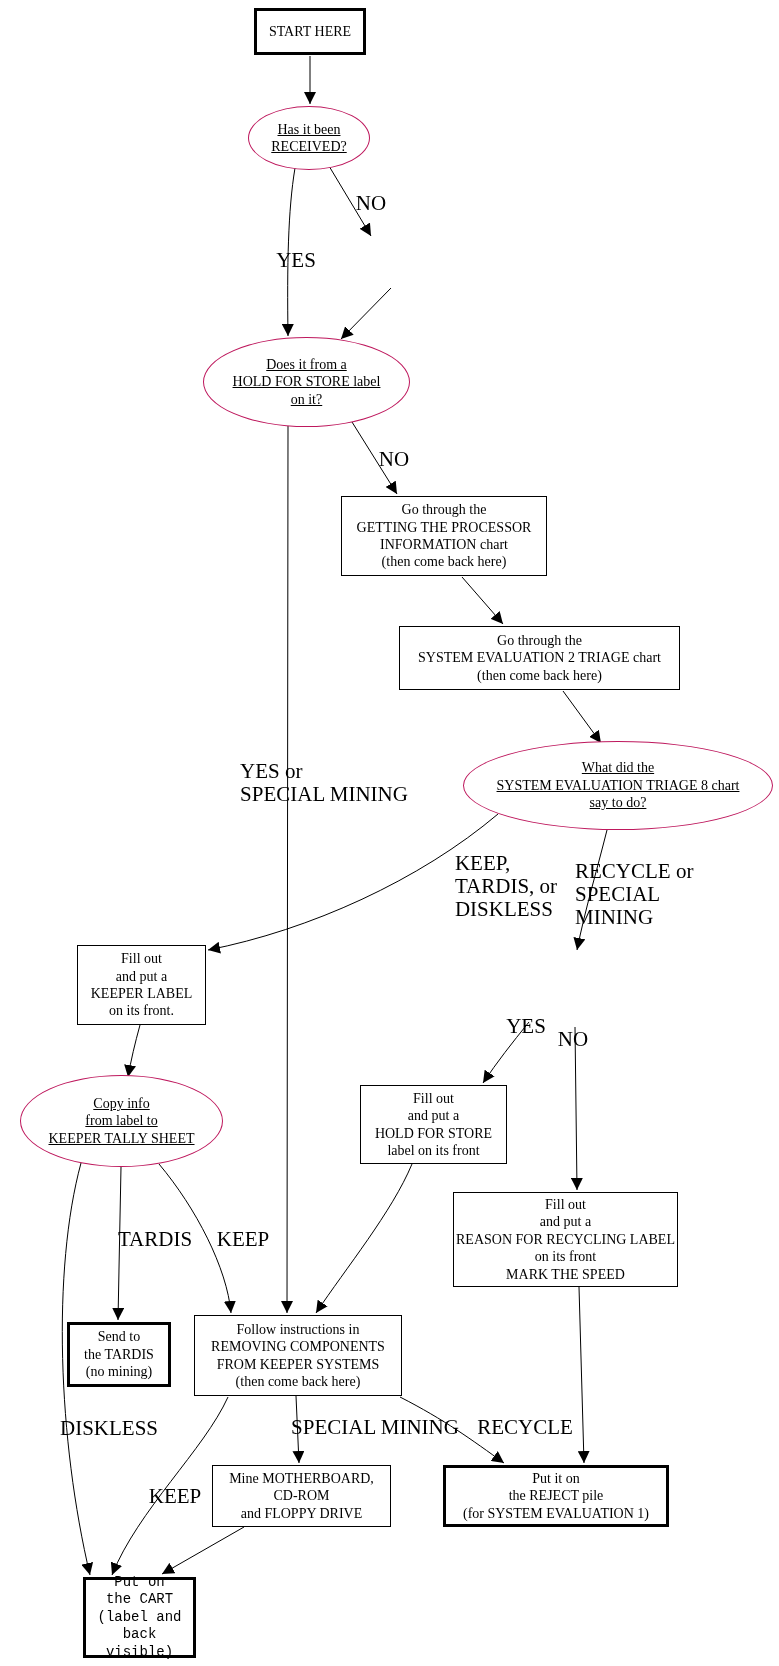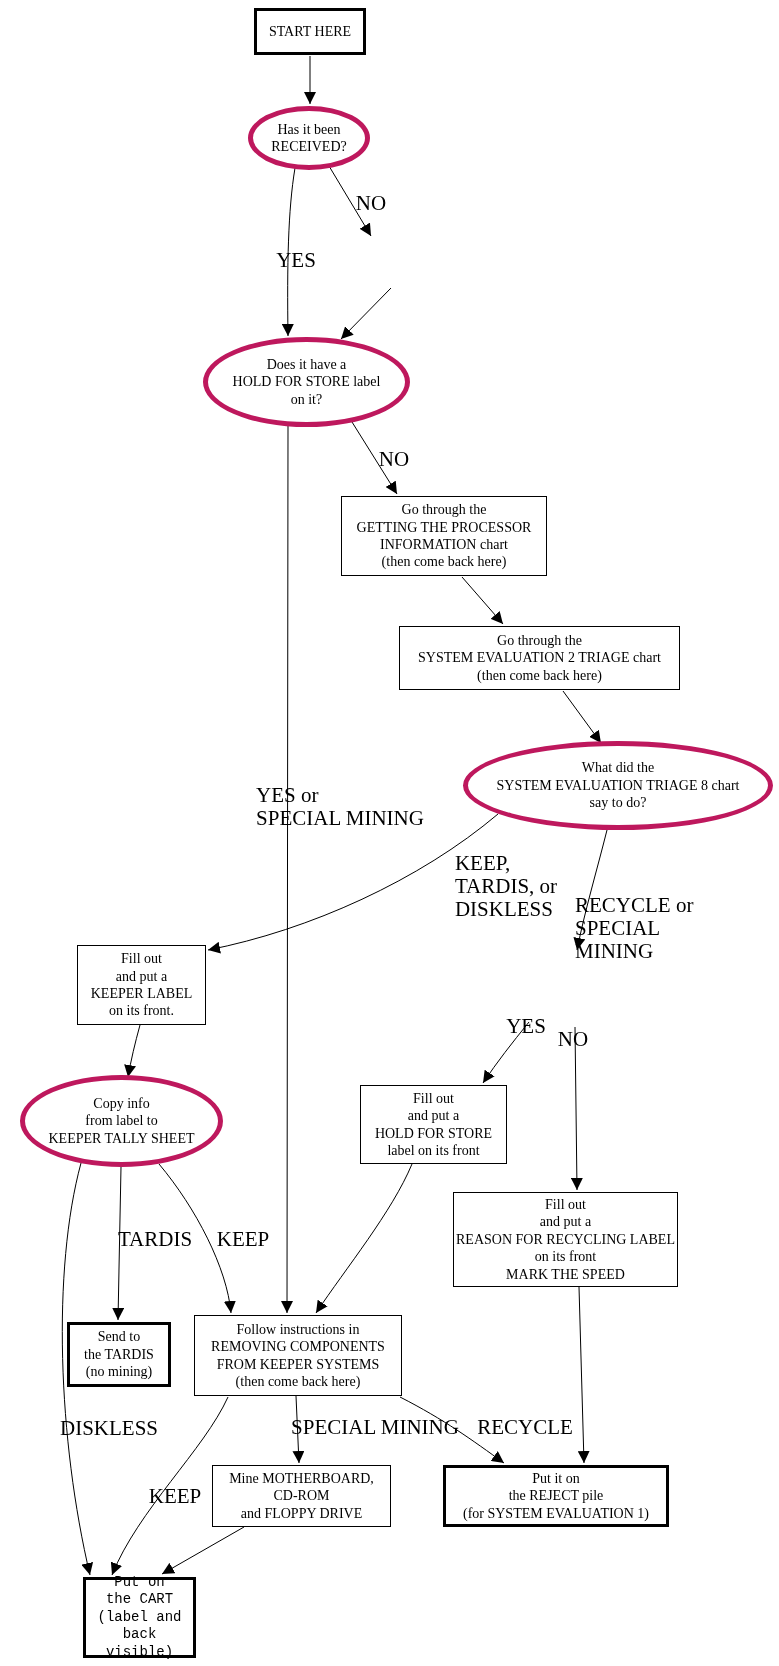--- a/index.html
+++ b/index.html
@@ -24,21 +24,21 @@
     align-items: center;
     justify-content: center;
     text-align: center;
     white-space: pre-line;
     font-size: 14px;
     line-height: 1.24;
     background: #ffffff;
   }
   .box      { border: 1px solid #000; }
   .box-bold { border: 3px solid #000; }
-  .ellipse  { border: 5px solid #be185d; border-radius: 50%; }
+  .ellipse  { border: 1px solid #be185d; border-radius: 50%; text-decoration: underline; }
   .edge-label {
     position: absolute;
     transform: translateX(-50%);
     white-space: pre-line;
     font-size: 21px;
     line-height: 1.1;
   }
   svg path.edge { stroke: #000; stroke-width: 1; fill: none; }
 </style>
 </head>
@@ -75,21 +75,21 @@
     <path class="edge" d="M228,1397 C204,1450 138,1510 112,1575" marker-end="url(#arrow)"></path>
     <path class="edge" d="M244,1527 L162,1574" marker-end="url(#arrow)"></path>
   </svg>
 
   <div class="node box-bold" style="left:254px; top:8px; width:112px; height:47px;">START HERE</div>
 
   <div class="node ellipse" style="left:248px; top:106px; width:122px; height:64px;">Has it been
 RECEIVED?</div>
 
 
-  <div class="node ellipse" style="left:203px; top:337px; width:207px; height:90px;">Does it have a
+  <div class="node ellipse" style="left:203px; top:337px; width:207px; height:90px;">Does it from a
 HOLD FOR STORE label
 on it?</div>
 
   <div class="node box" style="left:341px; top:496px; width:206px; height:80px;">Go through the
 GETTING THE PROCESSOR
 INFORMATION chart
 (then come back here)</div>
 
   <div class="node box" style="left:399px; top:626px; width:281px; height:64px;">Go through the
 SYSTEM EVALUATION 2 TRIAGE chart
@@ -138,26 +138,26 @@
 (for SYSTEM EVALUATION 1)</div>
 
   <div class="node box-bold" style="left:83px; top:1577px; width:113px; height:81px;font-family:Liberation Mono, monospace;">Put on
 the CART
 (label and back
 visible)</div>
 
   <div class="edge-label" style="left:371px; top:192px;">NO</div>
   <div class="edge-label" style="left:296px; top:249px;">YES</div>
   <div class="edge-label" style="left:394px; top:448px;">NO</div>
-  <div class="edge-label" style="left:340px; top:760px;margin-top:24px;">YES or
+  <div class="edge-label" style="left:324px; top:760px;">YES or
 SPECIAL MINING</div>
   <div class="edge-label" style="left:506px; top:852px;">KEEP,
 TARDIS, or
 DISKLESS</div>
-  <div class="edge-label" style="left:643px; top:860px;margin-top:34px;">RECYCLE or
+  <div class="edge-label" style="left:643px; top:860px;">RECYCLE or
 SPECIAL MINING</div>
   <div class="edge-label" style="left:526px; top:1015px;">YES</div>
   <div class="edge-label" style="left:573px; top:1028px;">NO</div>
   <div class="edge-label" style="left:155px; top:1228px;">TARDIS</div>
   <div class="edge-label" style="left:243px; top:1228px;">KEEP</div>
   <div class="edge-label" style="left:109px; top:1417px;">DISKLESS</div>
   <div class="edge-label" style="left:375px; top:1416px;">SPECIAL MINING</div>
   <div class="edge-label" style="left:525px; top:1416px;">RECYCLE</div>
   <div class="edge-label" style="left:175px; top:1485px;">KEEP</div>
 

